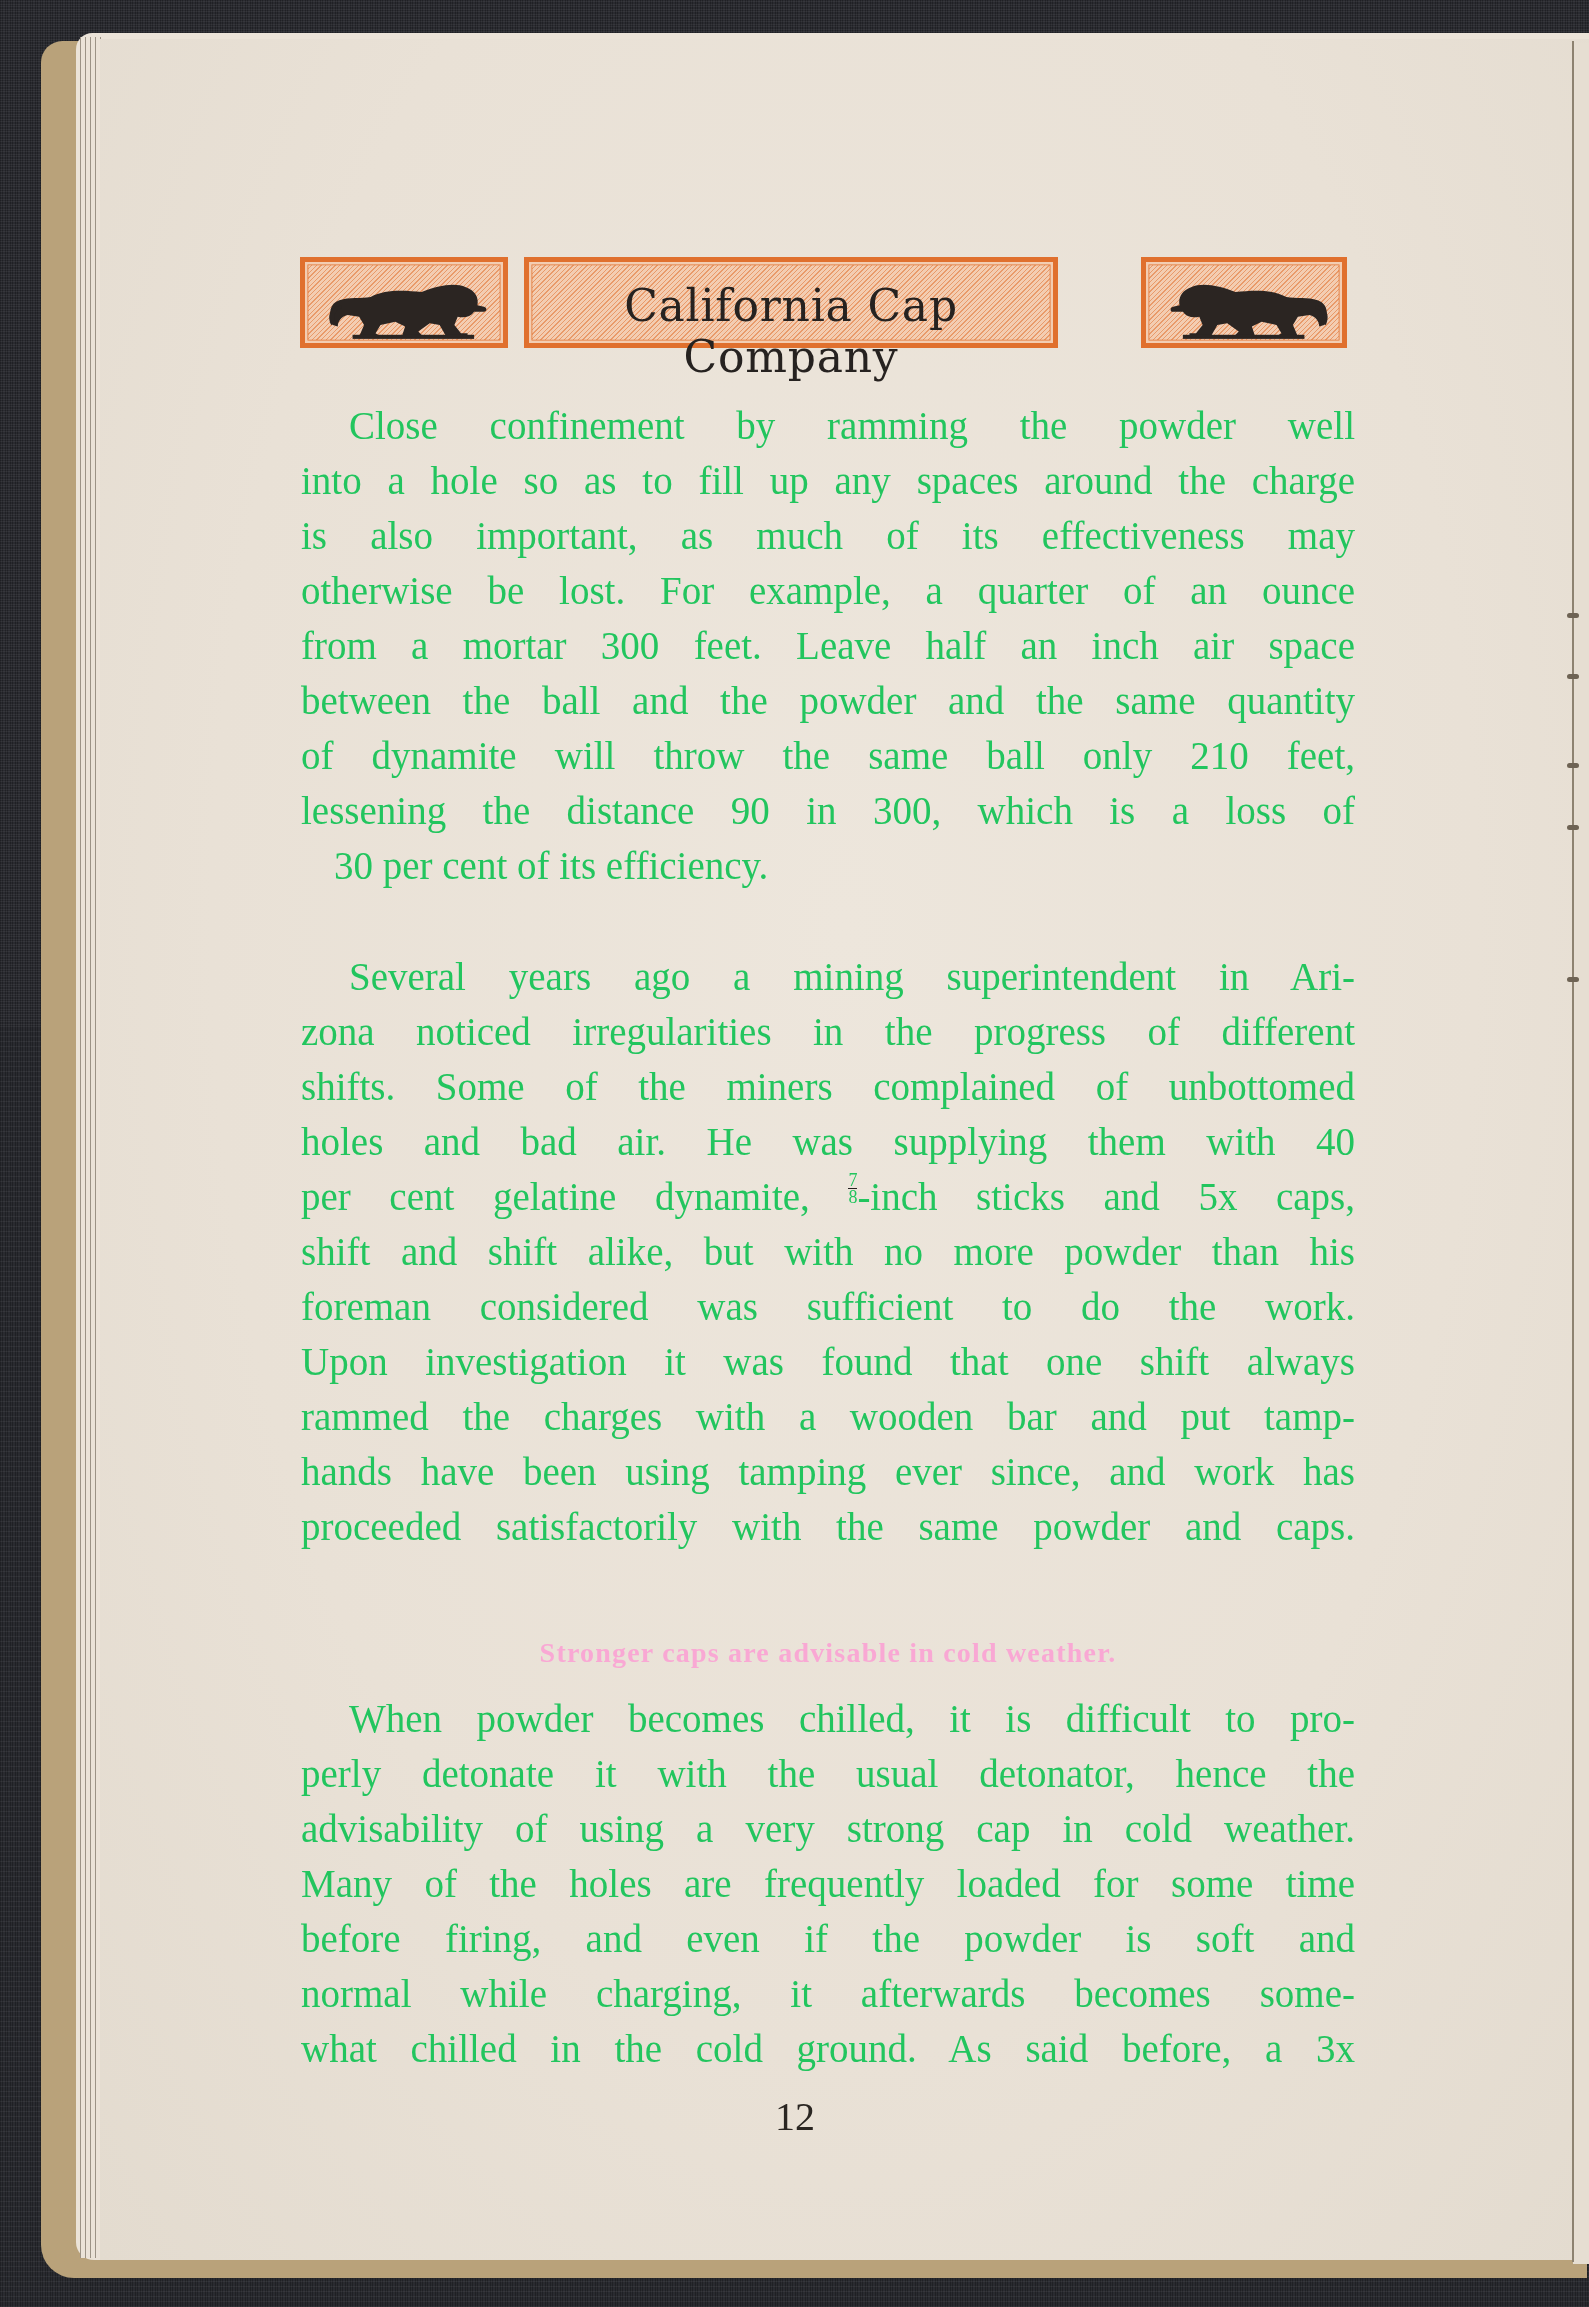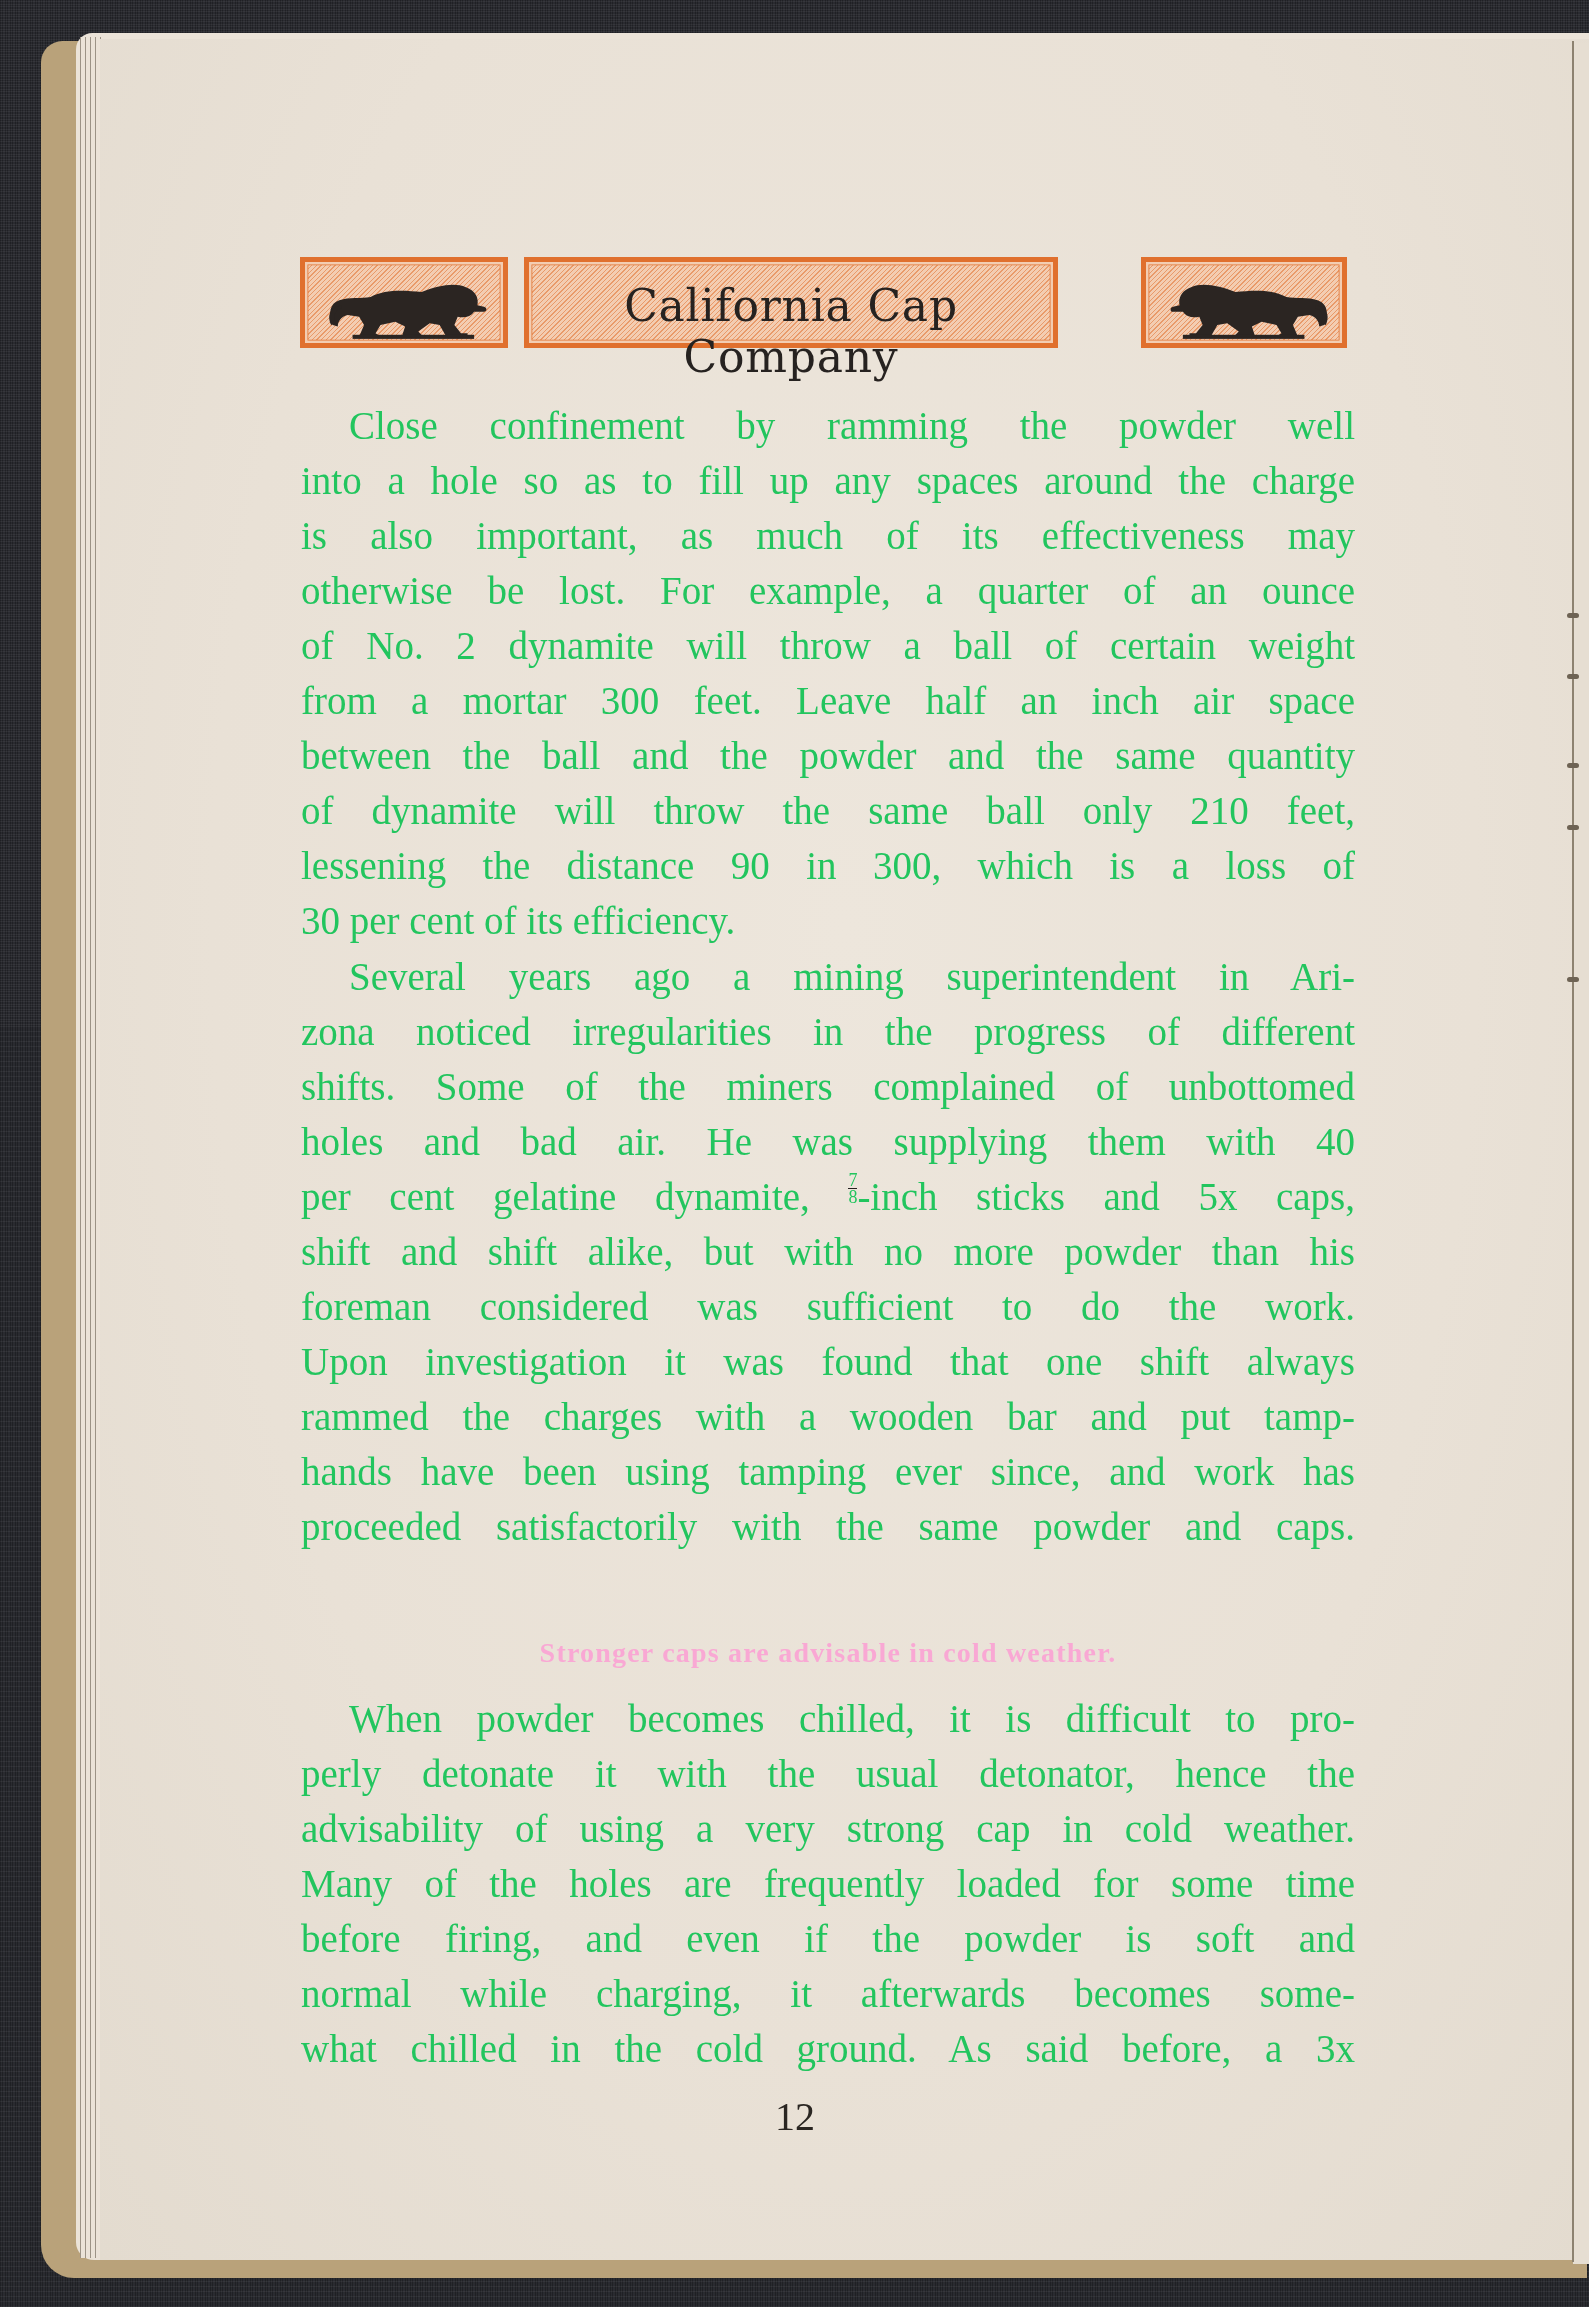--- a/index.html
+++ b/index.html
@@ -59,21 +59,21 @@
   .lion { position: absolute; left: 18px; top: 11.5px; width: 170px; height: 69px; }
   .lion.flip { transform: scaleX(-1); }
 
   
   .text {
     position: absolute; left: 301px; width: 1054px;
     font-size: 39px; line-height: 55px; color: #22c55e;
     text-align: justify; text-align-last: justify;
   }
   .text .line { display: block; height: 55px; white-space: nowrap; text-align-last: justify; }
-  .text .line.last { text-align-last: left; }
+  .text .line.last { text-align-last: left; margin-left: 33px; }
   .indent { padding-left: 48px; }
   .sub-heading {
     position: absolute; left: 301px; width: 1054px; top: 1637px;
     text-align: center; color: #f9a8d4; font-size: 28px; letter-spacing: 1.2px; font-weight: bold;
   }
   .page-number {
     position: absolute; left: 0; width: 1590px; top: 2093px;
     text-align: center; font-size: 40px; color: #2a2622;
   }
   .frac { display: inline-block; font-size: 18px; line-height: 16.4px; vertical-align: 6.6px; text-align: center; }
@@ -117,21 +117,20 @@
       </g>
     </svg>
   </div>
 </div>
 
 <div class="text" style="top:398px">
   <span class="line indent">Close confinement by ramming the powder well</span>
   <span class="line">into a hole so as to fill up any spaces around the charge</span>
   <span class="line">is also important, as much of its effectiveness may</span>
   <span class="line">otherwise be lost.  For example, a quarter of an ounce</span>
-  <span class="line">of No. 2 dynamite will throw a ball of certain weight</span>
   <span class="line">from a mortar 300 feet.  Leave half an inch air space</span>
   <span class="line">between the ball and the powder and the same quantity</span>
   <span class="line">of dynamite will throw the same ball only 210 feet,</span>
   <span class="line">lessening the distance 90 in 300, which is a loss of</span>
   <span class="line last">30 per cent of its efficiency.</span>
 </div>
 
 <div class="text" style="top:949px">
   <span class="line indent">Several years ago a mining superintendent in Ari-</span>
   <span class="line">zona noticed irregularities in the progress of different</span>

